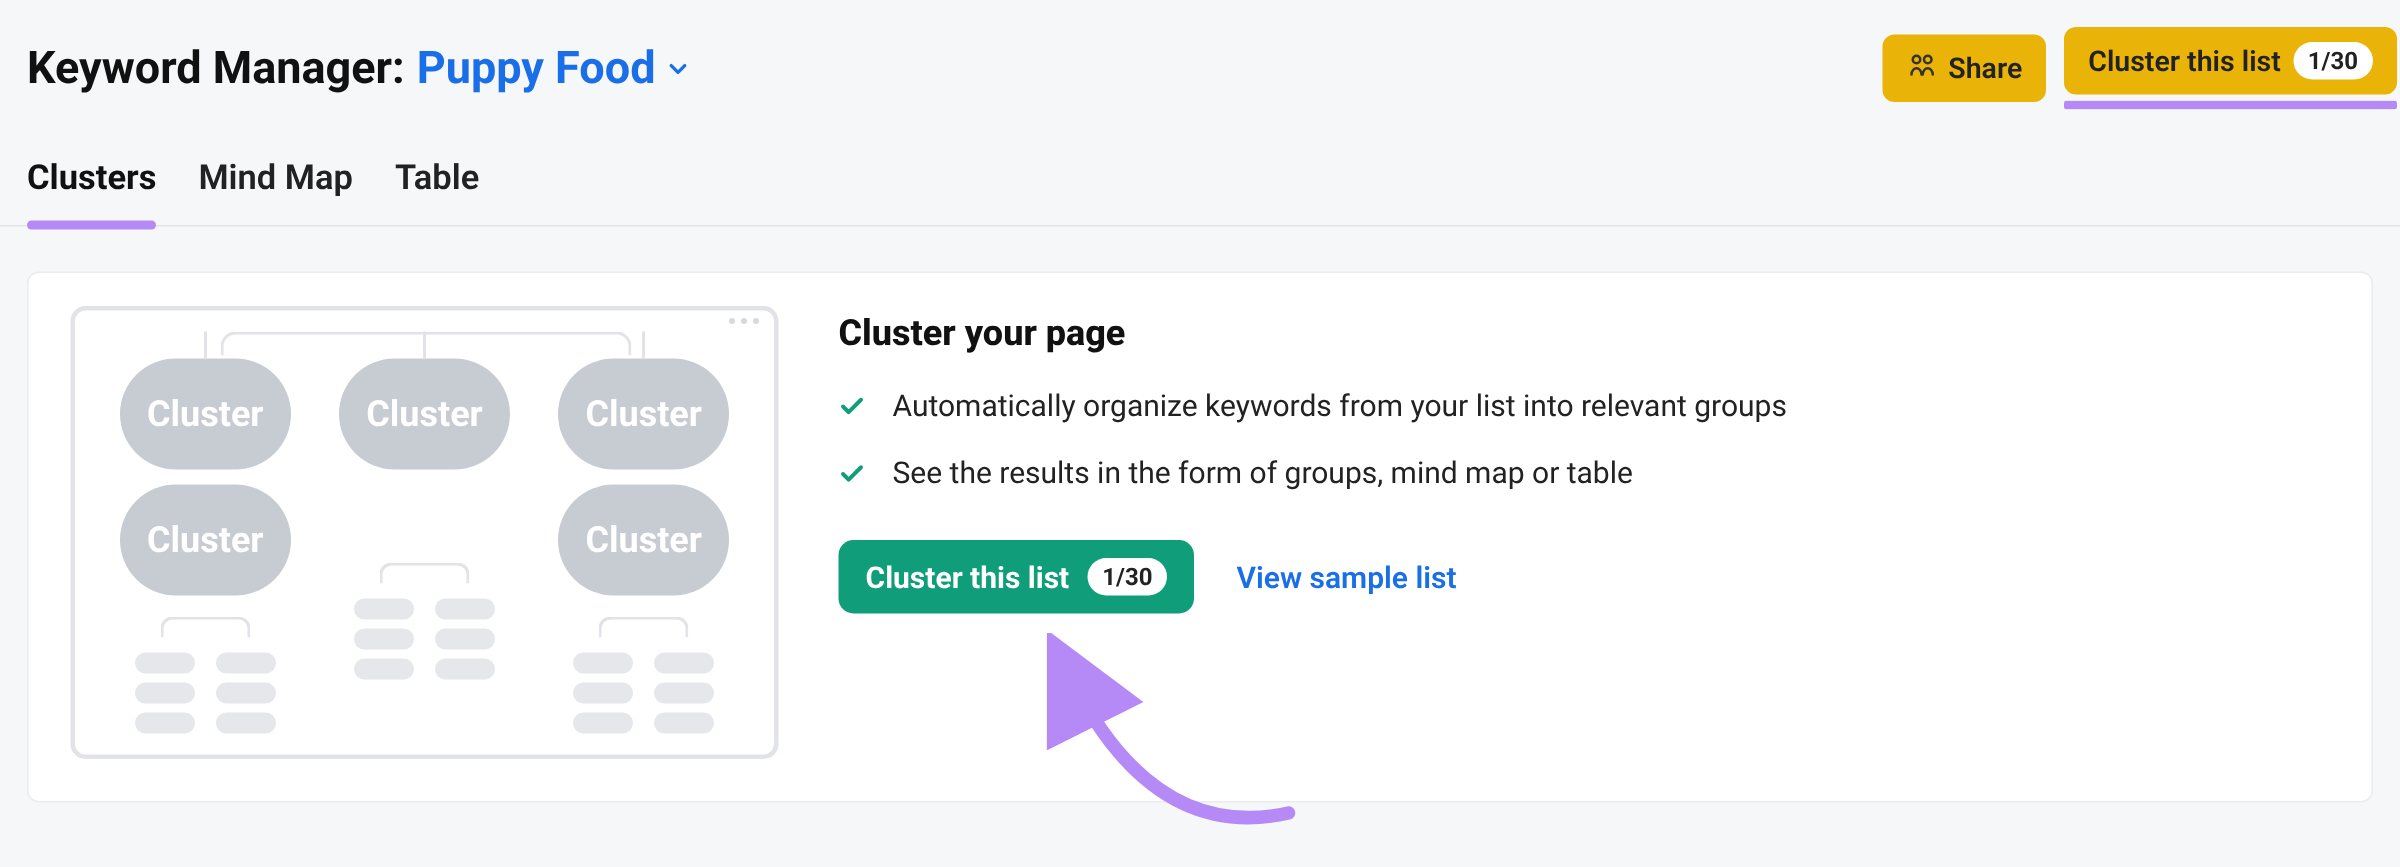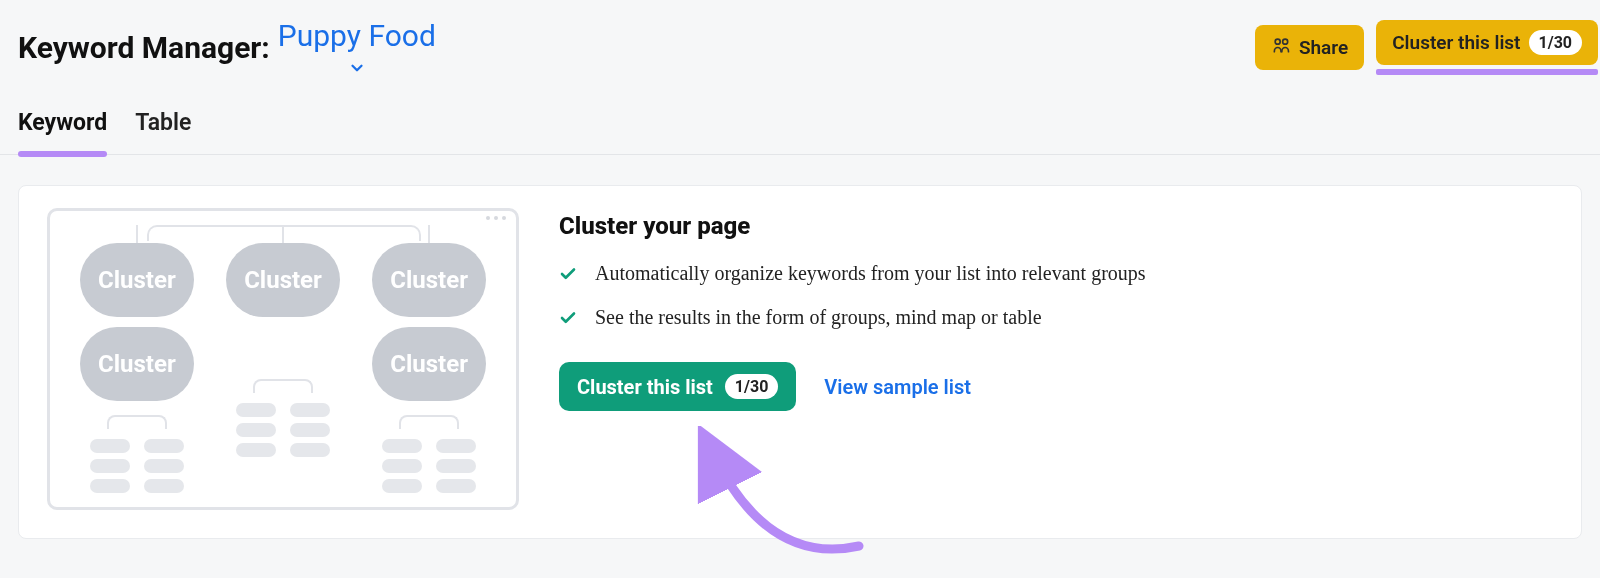--- a/index.html
+++ b/index.html
@@ -21,26 +21,25 @@
   }
   .title-wrap {
     display: flex;
     align-items: center;
     gap: 8px;
     font-size: 30px;
     font-weight: 700;
   }
   .title-link {
     color: #1a6fe8;
-    font-weight: 400;
+    font-weight: 700;
     display: inline-flex;
     align-items: center;
     gap: 6px;
     cursor: pointer;
-    flex-direction: column;
   }
   .chev-down svg { display:block; }
 
   .header-actions {
     display: flex;
     align-items: center;
     gap: 12px;
   }
   .btn-light {
     display: inline-flex;
@@ -194,21 +193,21 @@
   .dots-stack { display:flex; flex-direction:column; gap:6px; }
   .dot-pill { width:40px; height:14px; background:#e5e7eb; border-radius:999px; }
 
   
   .content { flex: 1; padding-top: 4px; }
   .content h2 {
     font-size: 24px;
     font-weight: 800;
     margin-bottom: 22px;
   }
-  .benefits { list-style:none; display:flex; flex-direction:column; gap:18px; margin-bottom:30px;font-family:Liberation Serif, serif; }
+  .benefits { list-style:none; display:flex; flex-direction:column; gap:18px; margin-bottom:30px; }
   .benefits li { display:flex; align-items:flex-start; gap:18px; font-size:20px; color:#222; }
   .check-icon { flex:0 0 18px; margin-top:3px; }
 
   .cta-row { display:flex; align-items:center; gap:28px; position:relative; }
   .btn-primary {
     display:inline-flex;
     align-items:center;
     gap:12px;
     background:#0f9d7a;
     color:#fff;
@@ -273,21 +272,22 @@
       <div class="btn-light">
         <span>Cluster this list</span>
         <span class="pill-count">1/30</span>
       </div>
       <div class="hl-underline"></div>
     </div>
   </div>
 </div>
 
 <div class="tabs-row">
-  <div class="tab active">Keyword</div>
+  <div class="tab active">Clusters</div>
+  <div class="tab inactive">Mind Map</div>
   <div class="tab inactive">Table</div>
 </div>
 
 <div class="card">
 
   <div class="illus">
     <div class="illus-frame">
       <div class="illus-bar">
           <span></span>
           <span></span>

